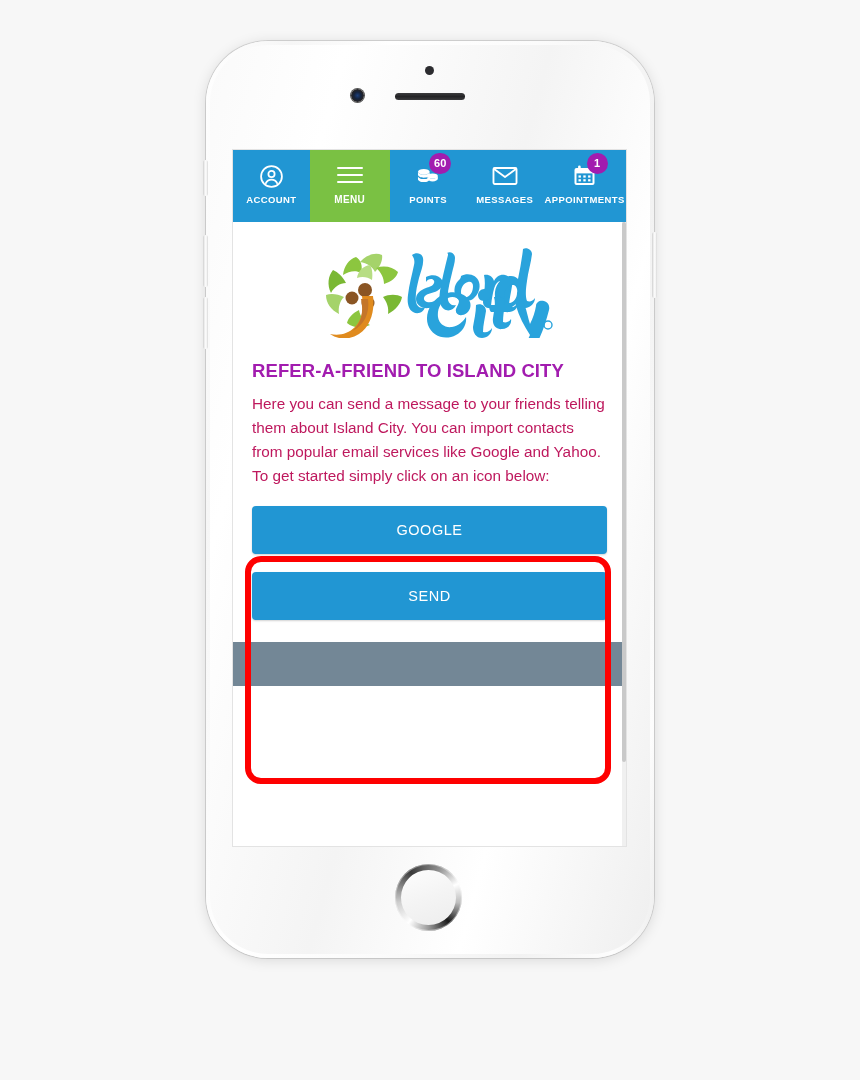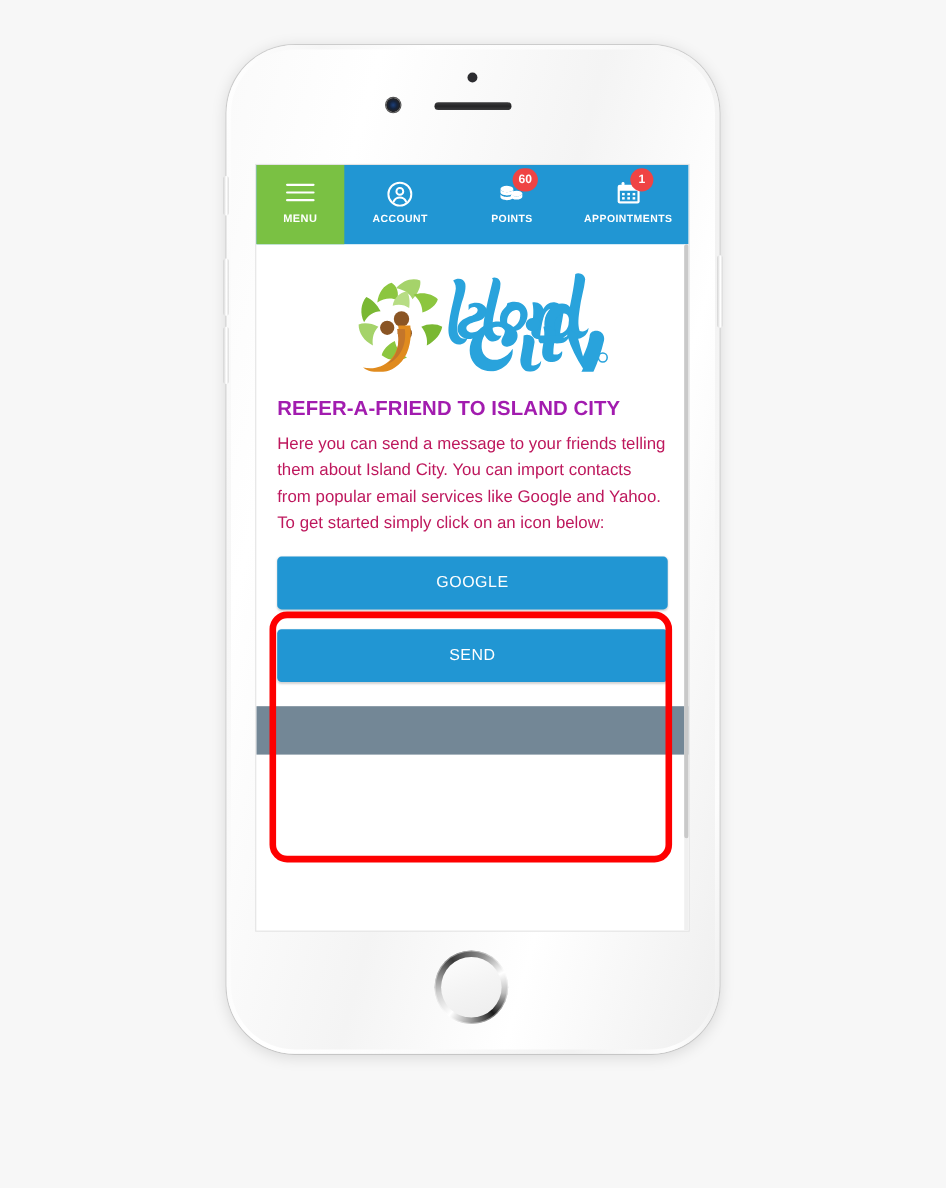--- a/index.html
+++ b/index.html
@@ -150,21 +150,21 @@
     height: 3.6px;
     background: #ffffff;
     border-radius: 1px;
     margin: 2.6px 0;
   }
   #menu-icon { flex-direction: column; height: 22px; margin-top: 1px; }
 
   
   .badge {
     position: absolute;
-    background: #ef4444;
+    background: #a21caf;
     color: #ffffff;
     border-radius: 999px;
     font-size: 11px;
     font-weight: bold;
     line-height: 1;
     display: flex;
     align-items: center;
     justify-content: center;
     min-width: 21px;
     height: 21px;
@@ -306,54 +306,63 @@
 <div id="front-camera"></div>
 <div id="earpiece-speaker"></div>
 
 <div id="home-button"></div>
 <div id="home-button-inner"></div>
 
 <div id="screen">
 
   <div id="top-nav">
 
-    <div class="nav-item" id="nav-menu">
-      <div class="nav-icon" id="menu-icon">
-        <div class="burger-line"></div>
-        <div class="burger-line"></div>
-        <div class="burger-line"></div>
-      </div>
-      <div class="nav-label">MENU</div>
-    </div>
-
     <div class="nav-item" id="nav-account">
       <div class="nav-icon">
         <svg width="25" height="25" viewBox="0 0 24 24" fill="none" stroke="#ffffff" stroke-width="1.7">
           <circle cx="12" cy="12" r="10"></circle>
           <circle cx="12" cy="9.6" r="3"></circle>
           <path d="M6.6 18.4c1.1-2.4 3-3.5 5.4-3.5s4.3 1.1 5.4 3.5" stroke-linecap="round"></path>
         </svg>
       </div>
       <div class="nav-label">ACCOUNT</div>
+    </div>
+
+    <div class="nav-item" id="nav-menu">
+      <div class="nav-icon" id="menu-icon">
+        <div class="burger-line"></div>
+        <div class="burger-line"></div>
+        <div class="burger-line"></div>
+      </div>
+      <div class="nav-label">MENU</div>
     </div>
 
     <div class="nav-item" id="nav-points">
       <div class="nav-icon">
         <svg width="26" height="24" viewBox="0 0 28 24" fill="#ffffff">
           <ellipse cx="9.5" cy="7.5" rx="6.3" ry="3.1"></ellipse>
           <path d="M3.2 7.5v3.2c0 1.7 2.8 3.1 6.3 3.1s6.3-1.4 6.3-3.1V7.5c0 1.7-2.8 3.1-6.3 3.1S3.2 9.2 3.2 7.5z"></path>
           <path d="M3.2 12.2v3.2c0 1.7 2.8 3.1 6.3 3.1s6.3-1.4 6.3-3.1v-3.2c0 1.7-2.8 3.1-6.3 3.1s-6.3-1.4-6.3-3.1z"></path>
           <ellipse cx="19" cy="12" rx="5.6" ry="2.8"></ellipse>
           <path d="M13.4 12v3c0 1.5 2.5 2.8 5.6 2.8s5.6-1.3 5.6-2.8v-3c0 1.5-2.5 2.8-5.6 2.8S13.4 13.5 13.4 12z"></path>
         </svg>
       </div>
       <div class="badge" id="points-badge">60</div>
       <div class="nav-label">POINTS</div>
     </div>
 
+    <div class="nav-item" id="nav-messages">
+      <div class="nav-icon">
+        <svg width="27" height="22" viewBox="0 0 28 22" fill="none" stroke="#ffffff" stroke-width="2" stroke-linejoin="round">
+          <rect x="1.6" y="2.4" width="24.8" height="17.2" rx="1.2"></rect>
+          <path d="M1.9 3.2L14 12.2 26.1 3.2"></path>
+        </svg>
+      </div>
+      <div class="nav-label">MESSAGES</div>
+    </div>
 
     <div class="nav-item" id="nav-appointments">
       <div class="nav-icon">
         <svg width="25" height="24" viewBox="0 0 24 24" fill="#ffffff">
           <rect x="2" y="4" width="20" height="17" rx="2" fill="#ffffff"></rect>
           <rect x="4" y="9.4" width="16" height="9.6" fill="#2196d3"></rect>
           <rect x="6" y="11.4" width="2.4" height="2.2" fill="#ffffff"></rect>
           <rect x="10.8" y="11.4" width="2.4" height="2.2" fill="#ffffff"></rect>
           <rect x="15.6" y="11.4" width="2.4" height="2.2" fill="#ffffff"></rect>
           <rect x="6" y="15.2" width="2.4" height="2.2" fill="#ffffff"></rect>

